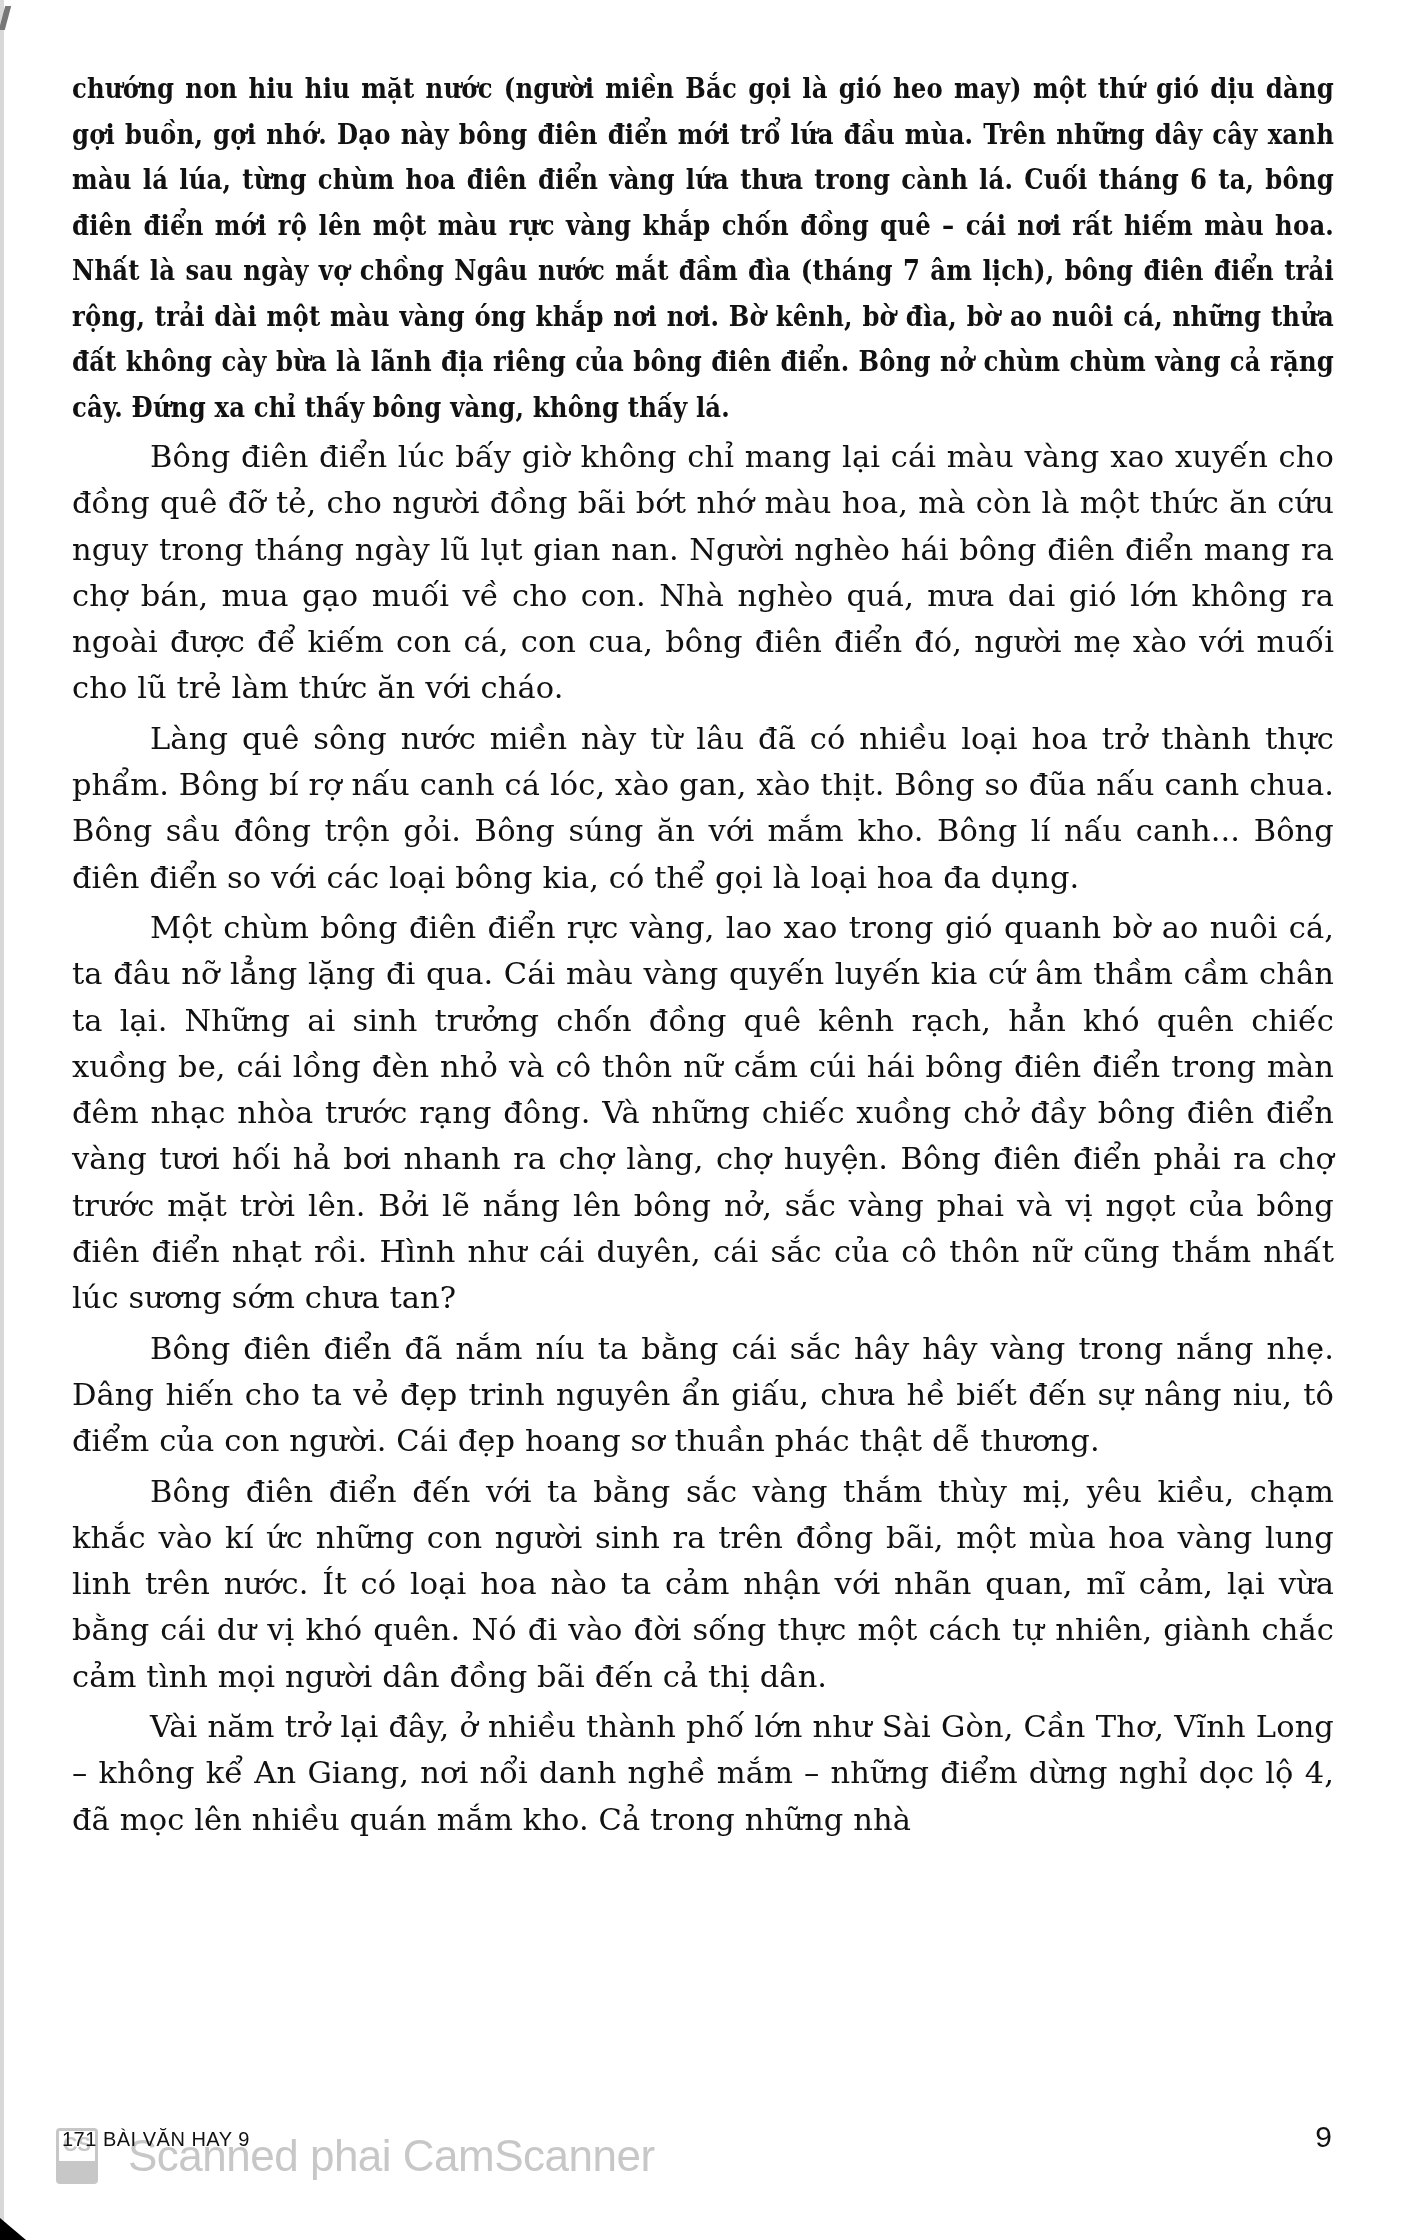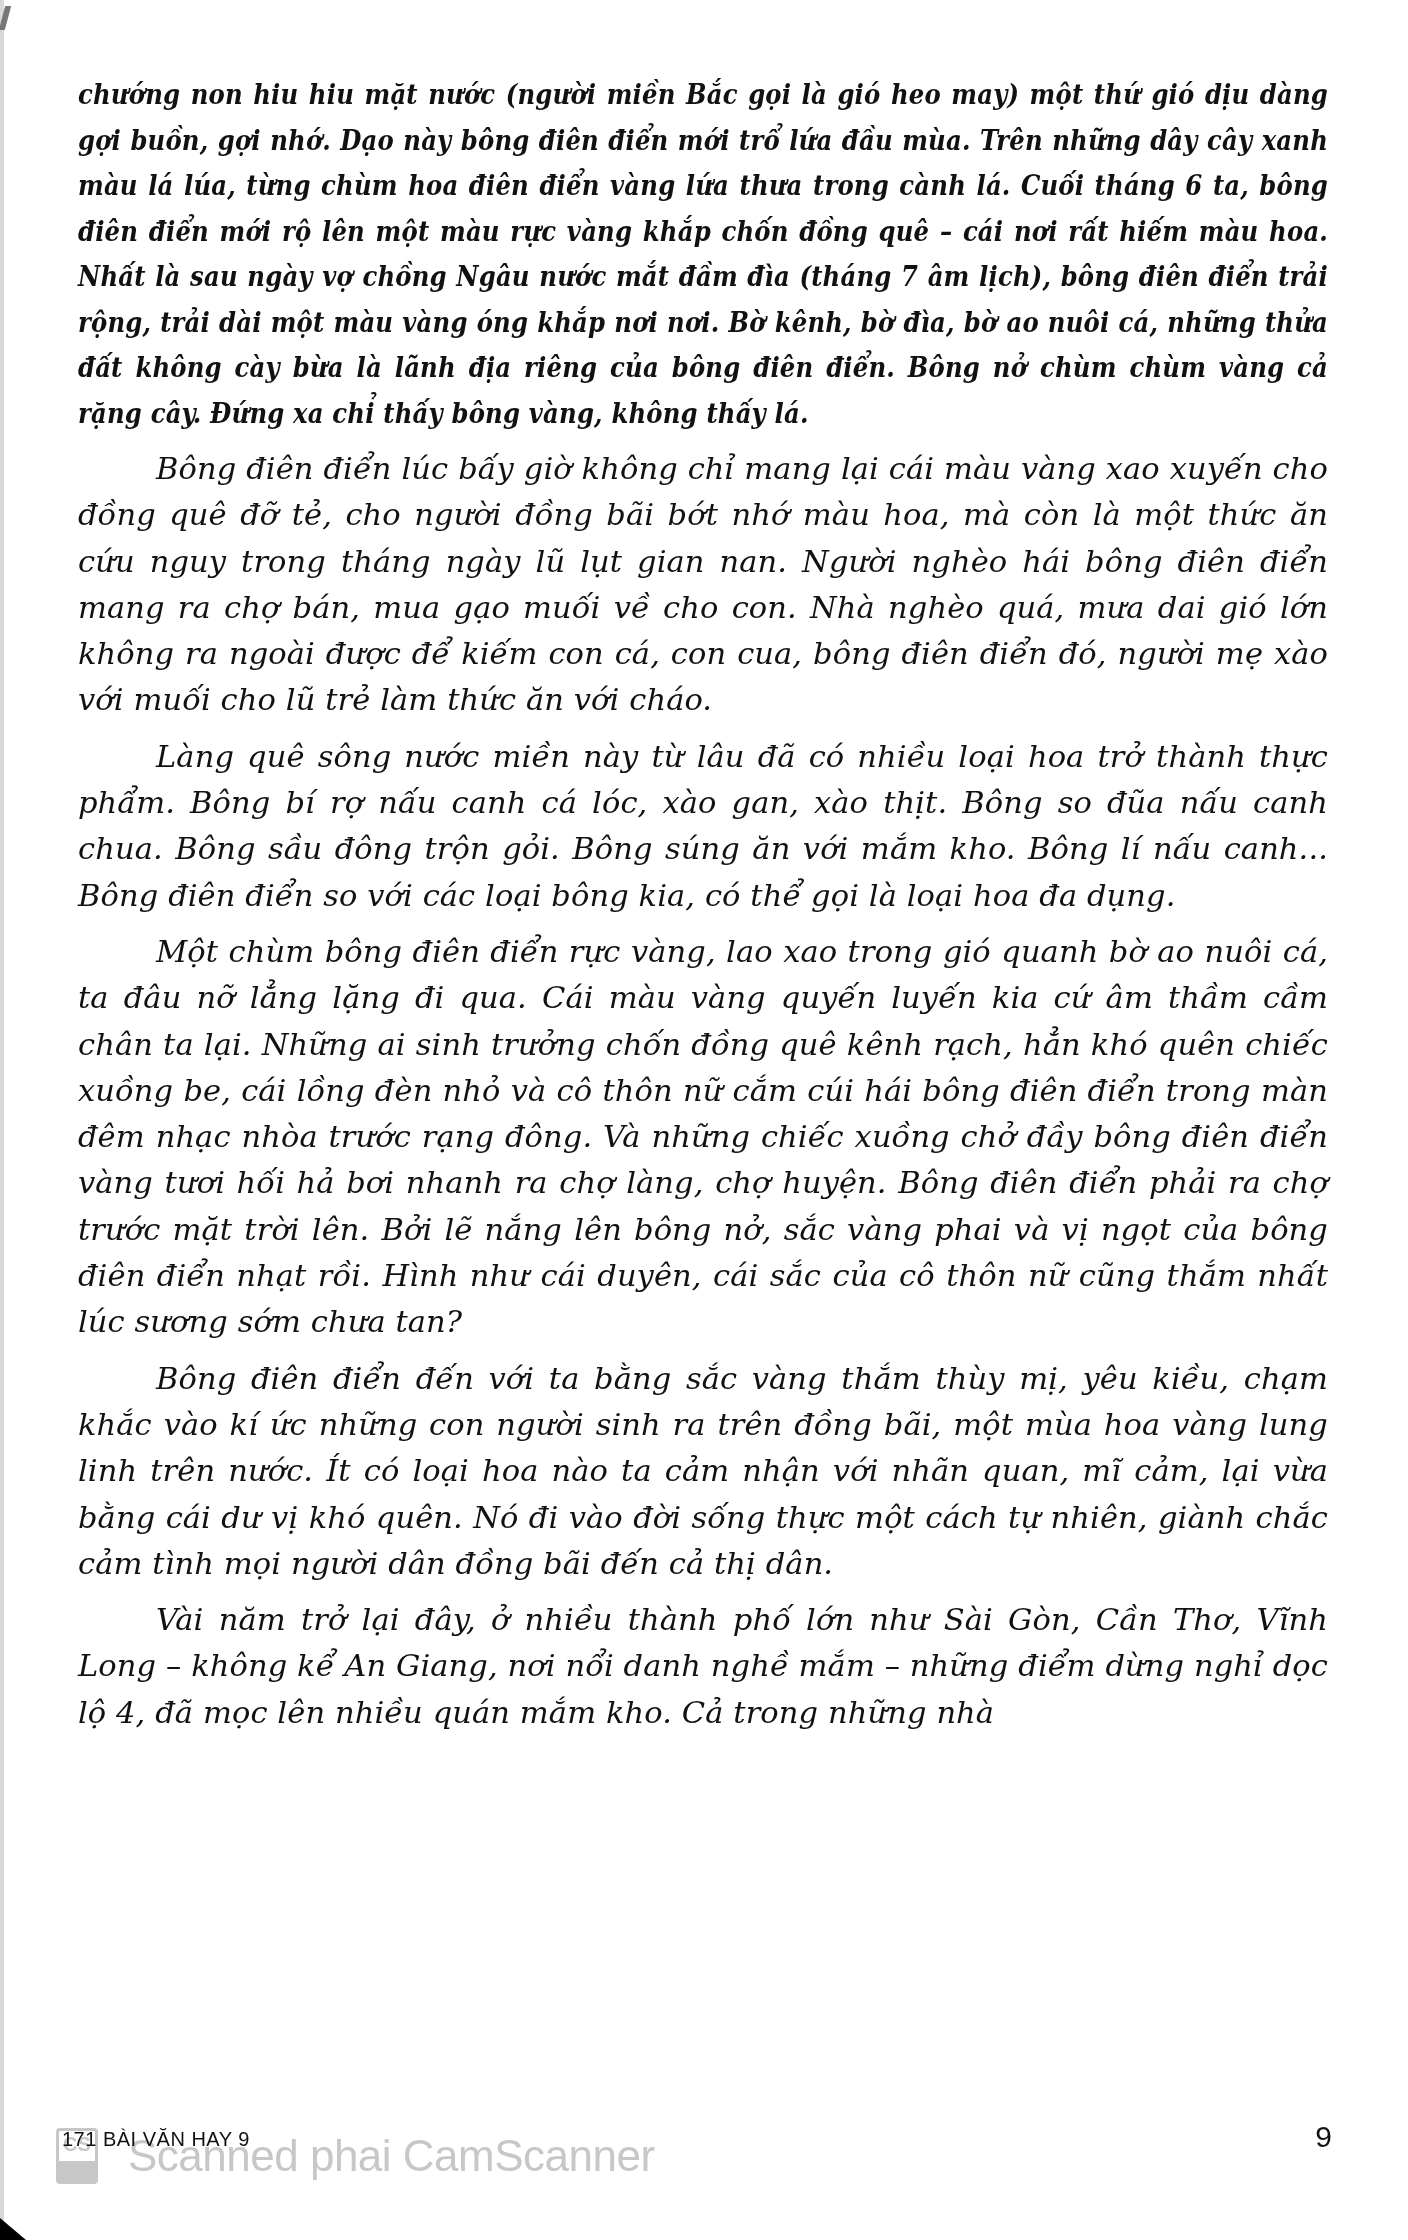--- a/index.html
+++ b/index.html
@@ -8,22 +8,22 @@
     font-family: "DejaVu Serif", "Liberation Serif", serif; color: #111;
   }
   .edge-left { position: absolute; left: 0; top: 0; width: 4px; height: 2240px; background: #d8d8d8; }
   .edge-mark { position: absolute; left: 2px; top: 6px; width: 6px; height: 24px; background: #777; transform: skewX(-15deg); }
   .corner { position: absolute; left: 0; bottom: 0; width: 0; height: 0;
     border-left: 26px solid #000; border-top: 22px solid transparent; }
   .page {
     position: absolute; left: 68px; top: 62px; width: 1270px;
   }
   .para {
-    margin: 10px; font-size: 30.5px; line-height: 46.3px; text-align: justify;
-    text-align-last: auto; letter-spacing: 0.1px; font-style: italic;
+    margin: 4px; font-size: 30.5px; line-height: 46.3px; text-align: justify;
+    text-align-last: auto; letter-spacing: 0.1px;
   }
   .para.top { font-size: 27px; line-height: 45.5px; font-weight: bold; font-stretch: condensed; letter-spacing: 0.2px; }
   .para.indent { text-indent: 78px; }
   .footer-left {
     position: absolute; left: 62px; top: 2128px; font-family: "Liberation Sans", sans-serif;
     font-size: 20px; letter-spacing: 0.5px; color: #111;
   }
   .footer-right {
     position: absolute; right: 76px; top: 2120px; font-family: "Liberation Sans", sans-serif;
     font-size: 30px; color: #111;
@@ -44,20 +44,21 @@
 <body>
 
 <div class="edge-left"></div>
 <div class="edge-mark"></div>
 
 <div class="page">
   <p class="para top">chướng non hiu hiu mặt nước (người miền Bắc gọi là gió heo may) một thứ gió dịu dàng gợi buồn, gợi nhớ. Dạo này bông điên điển mới trổ lứa đầu mùa. Trên những dây cây xanh màu lá lúa, từng chùm hoa điên điển vàng lứa thưa trong cành lá. Cuối tháng 6 ta, bông điên điển mới rộ lên một màu rực vàng khắp chốn đồng quê – cái nơi rất hiếm màu hoa. Nhất là sau ngày vợ chồng Ngâu nước mắt đầm đìa (tháng 7 âm lịch), bông điên điển trải rộng, trải dài một màu vàng óng khắp nơi nơi. Bờ kênh, bờ đìa, bờ ao nuôi cá, những thửa đất không cày bừa là lãnh địa riêng của bông điên điển. Bông nở chùm chùm vàng cả rặng cây. Đứng xa chỉ thấy bông vàng, không thấy lá.</p>
   <p class="para indent">Bông điên điển lúc bấy giờ không chỉ mang lại cái màu vàng xao xuyến cho đồng quê đỡ tẻ, cho người đồng bãi bớt nhớ màu hoa, mà còn là một thức ăn cứu nguy trong tháng ngày lũ lụt gian nan. Người nghèo hái bông điên điển mang ra chợ bán, mua gạo muối về cho con. Nhà nghèo quá, mưa dai gió lớn không ra ngoài được để kiếm con cá, con cua, bông điên điển đó, người mẹ xào với muối cho lũ trẻ làm thức ăn với cháo.</p>
   <p class="para indent">Làng quê sông nước miền này từ lâu đã có nhiều loại hoa trở thành thực phẩm. Bông bí rợ nấu canh cá lóc, xào gan, xào thịt. Bông so đũa nấu canh chua. Bông sầu đông trộn gỏi. Bông súng ăn với mắm kho. Bông lí nấu canh... Bông điên điển so với các loại bông kia, có thể gọi là loại hoa đa dụng.</p>
   <p class="para indent">Một chùm bông điên điển rực vàng, lao xao trong gió quanh bờ ao nuôi cá, ta đâu nỡ lẳng lặng đi qua. Cái màu vàng quyến luyến kia cứ âm thầm cầm chân ta lại. Những ai sinh trưởng chốn đồng quê kênh rạch, hẳn khó quên chiếc xuồng be, cái lồng đèn nhỏ và cô thôn nữ cắm cúi hái bông điên điển trong màn đêm nhạc nhòa trước rạng đông. Và những chiếc xuồng chở đầy bông điên điển vàng tươi hối hả bơi nhanh ra chợ làng, chợ huyện. Bông điên điển phải ra chợ trước mặt trời lên. Bởi lẽ nắng lên bông nở, sắc vàng phai và vị ngọt của bông điên điển nhạt rồi. Hình như cái duyên, cái sắc của cô thôn nữ cũng thắm nhất lúc sương sớm chưa tan?</p>
+  <p class="para indent">Bông điên điển đã nắm níu ta bằng cái sắc hây hây vàng trong nắng nhẹ. Dâng hiến cho ta vẻ đẹp trinh nguyên ẩn giấu, chưa hề biết đến sự nâng niu, tô điểm của con người. Cái đẹp hoang sơ thuần phác thật dễ thương.</p>
   <p class="para indent">Bông điên điển đến với ta bằng sắc vàng thắm thùy mị, yêu kiều, chạm khắc vào kí ức những con người sinh ra trên đồng bãi, một mùa hoa vàng lung linh trên nước. Ít có loại hoa nào ta cảm nhận với nhãn quan, mĩ cảm, lại vừa bằng cái dư vị khó quên. Nó đi vào đời sống thực một cách tự nhiên, giành chắc cảm tình mọi người dân đồng bãi đến cả thị dân.</p>
   <p class="para indent">Vài năm trở lại đây, ở nhiều thành phố lớn như Sài Gòn, Cần Thơ, Vĩnh Long – không kể An Giang, nơi nổi danh nghề mắm – những điểm dừng nghỉ dọc lộ 4, đã mọc lên nhiều quán mắm kho. Cả trong những nhà</p>
 </div>
 
 <div class="watermark">
   <div class="wm-logo">
     <span>CS</span>
   </div>
   <div class="wm-text">Scanned phai CamScanner</div>
 </div>

